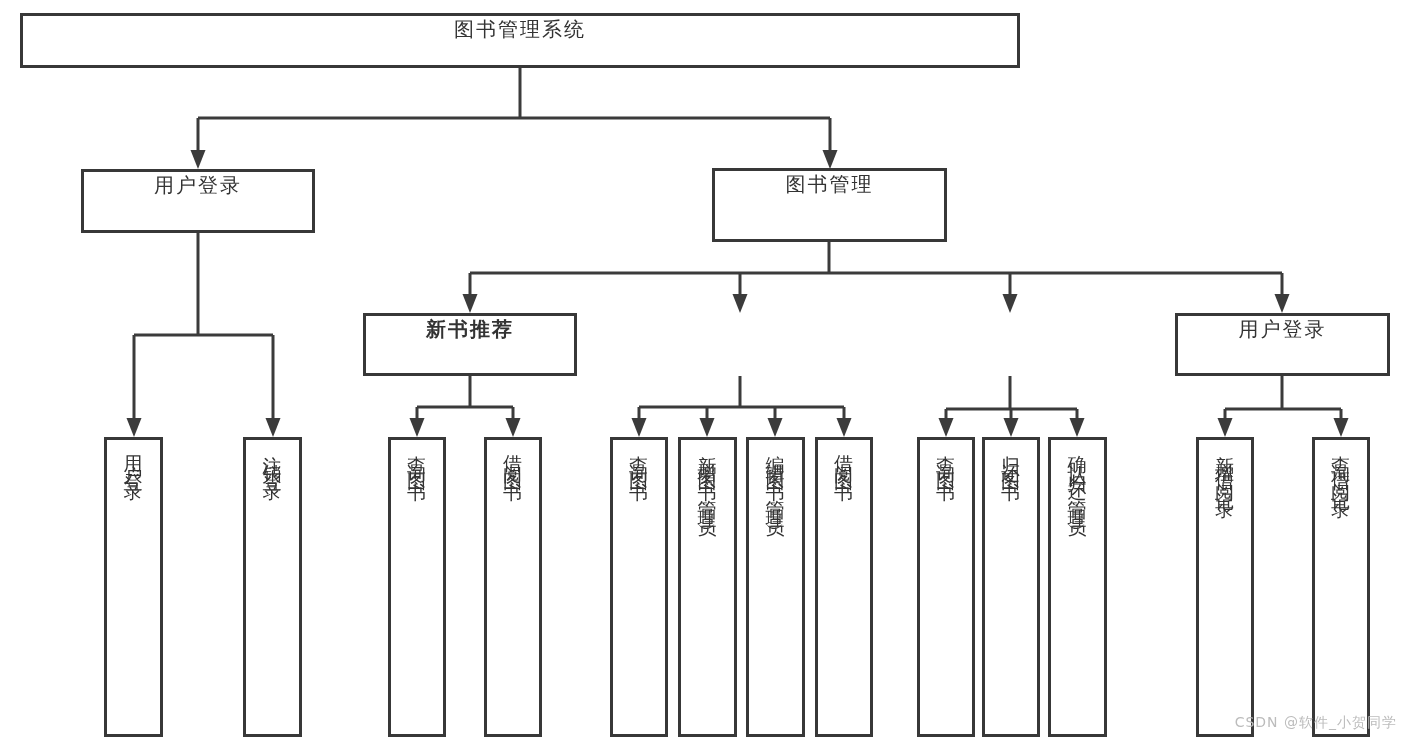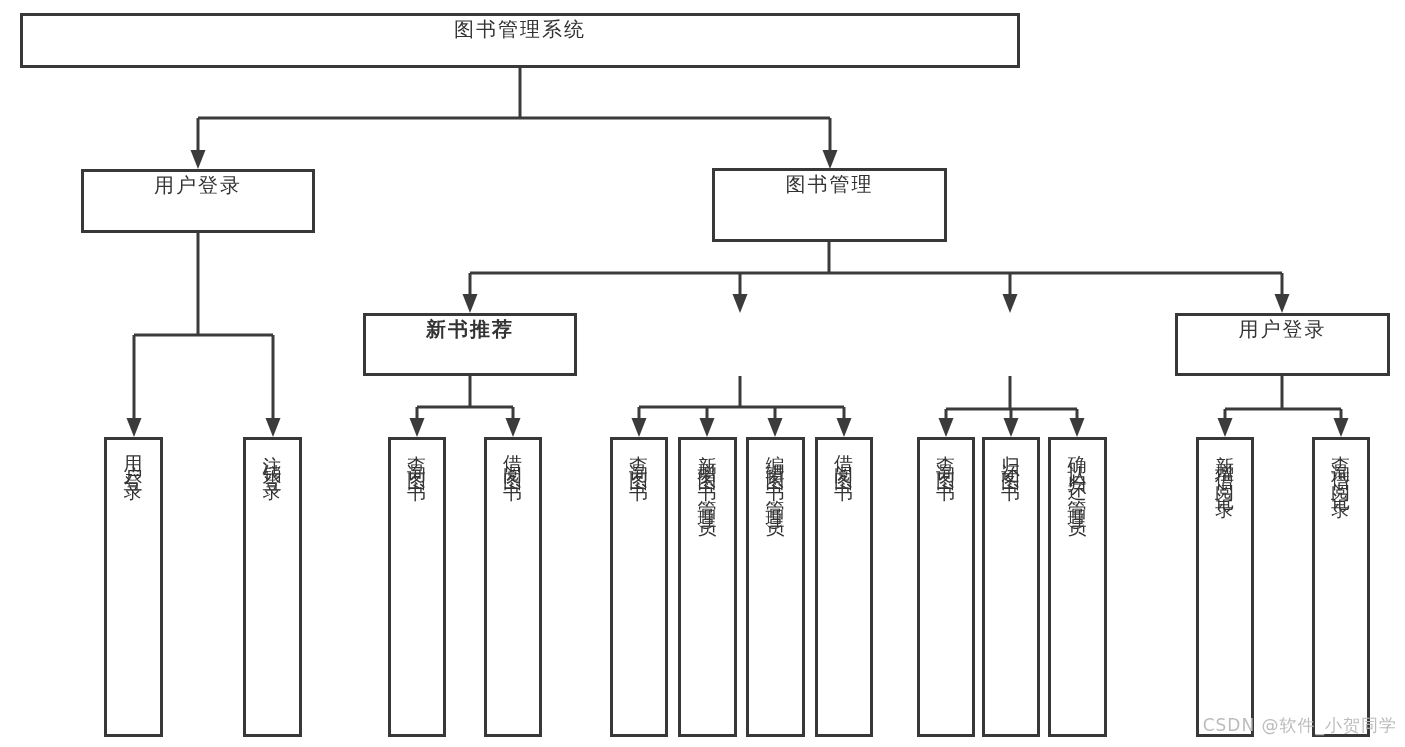--- a/index.html
+++ b/index.html
@@ -32,21 +32,21 @@
     text-orientation:mixed;
     font-size:19px;
     letter-spacing:9px;
     line-height:1;
     white-space:nowrap;
   }
   .watermark{
     position:absolute;
     right:8px;
     top:714px;
-    font-size:17px;
+    font-size:14px;
     color:#bcbcbc;
     letter-spacing:1px;
     z-index:3;
     white-space:nowrap;
   }
 </style>
 </head>
 <body>
 
 <div id="canvas">

